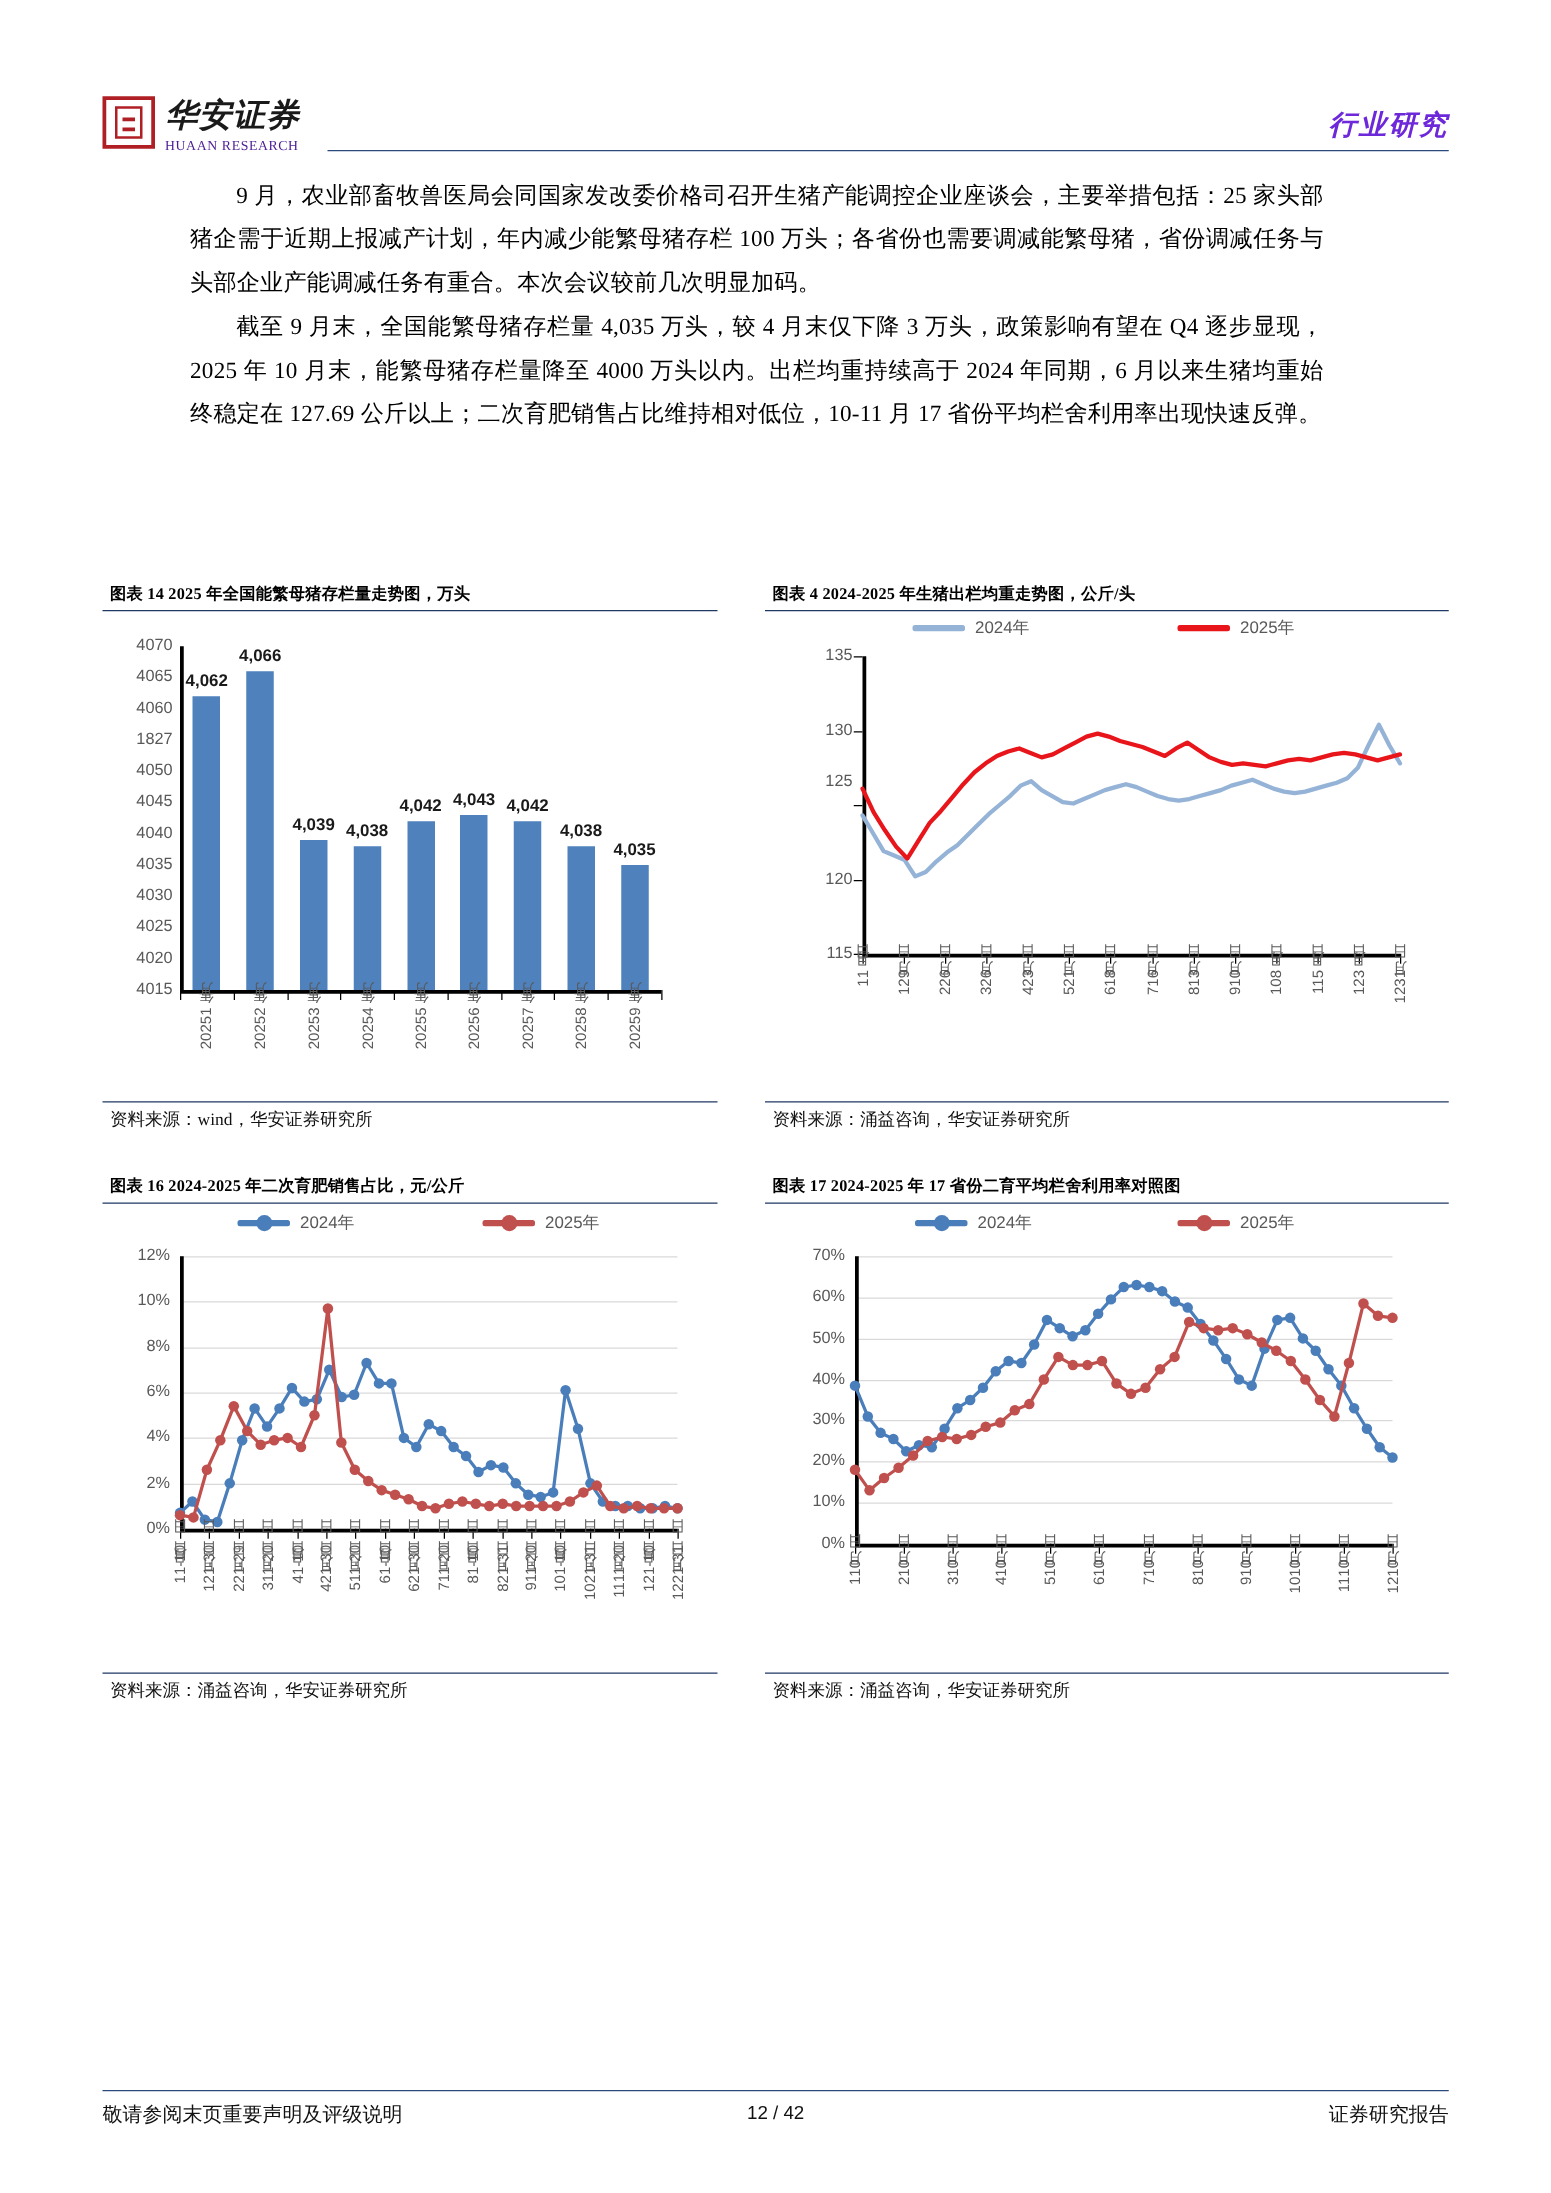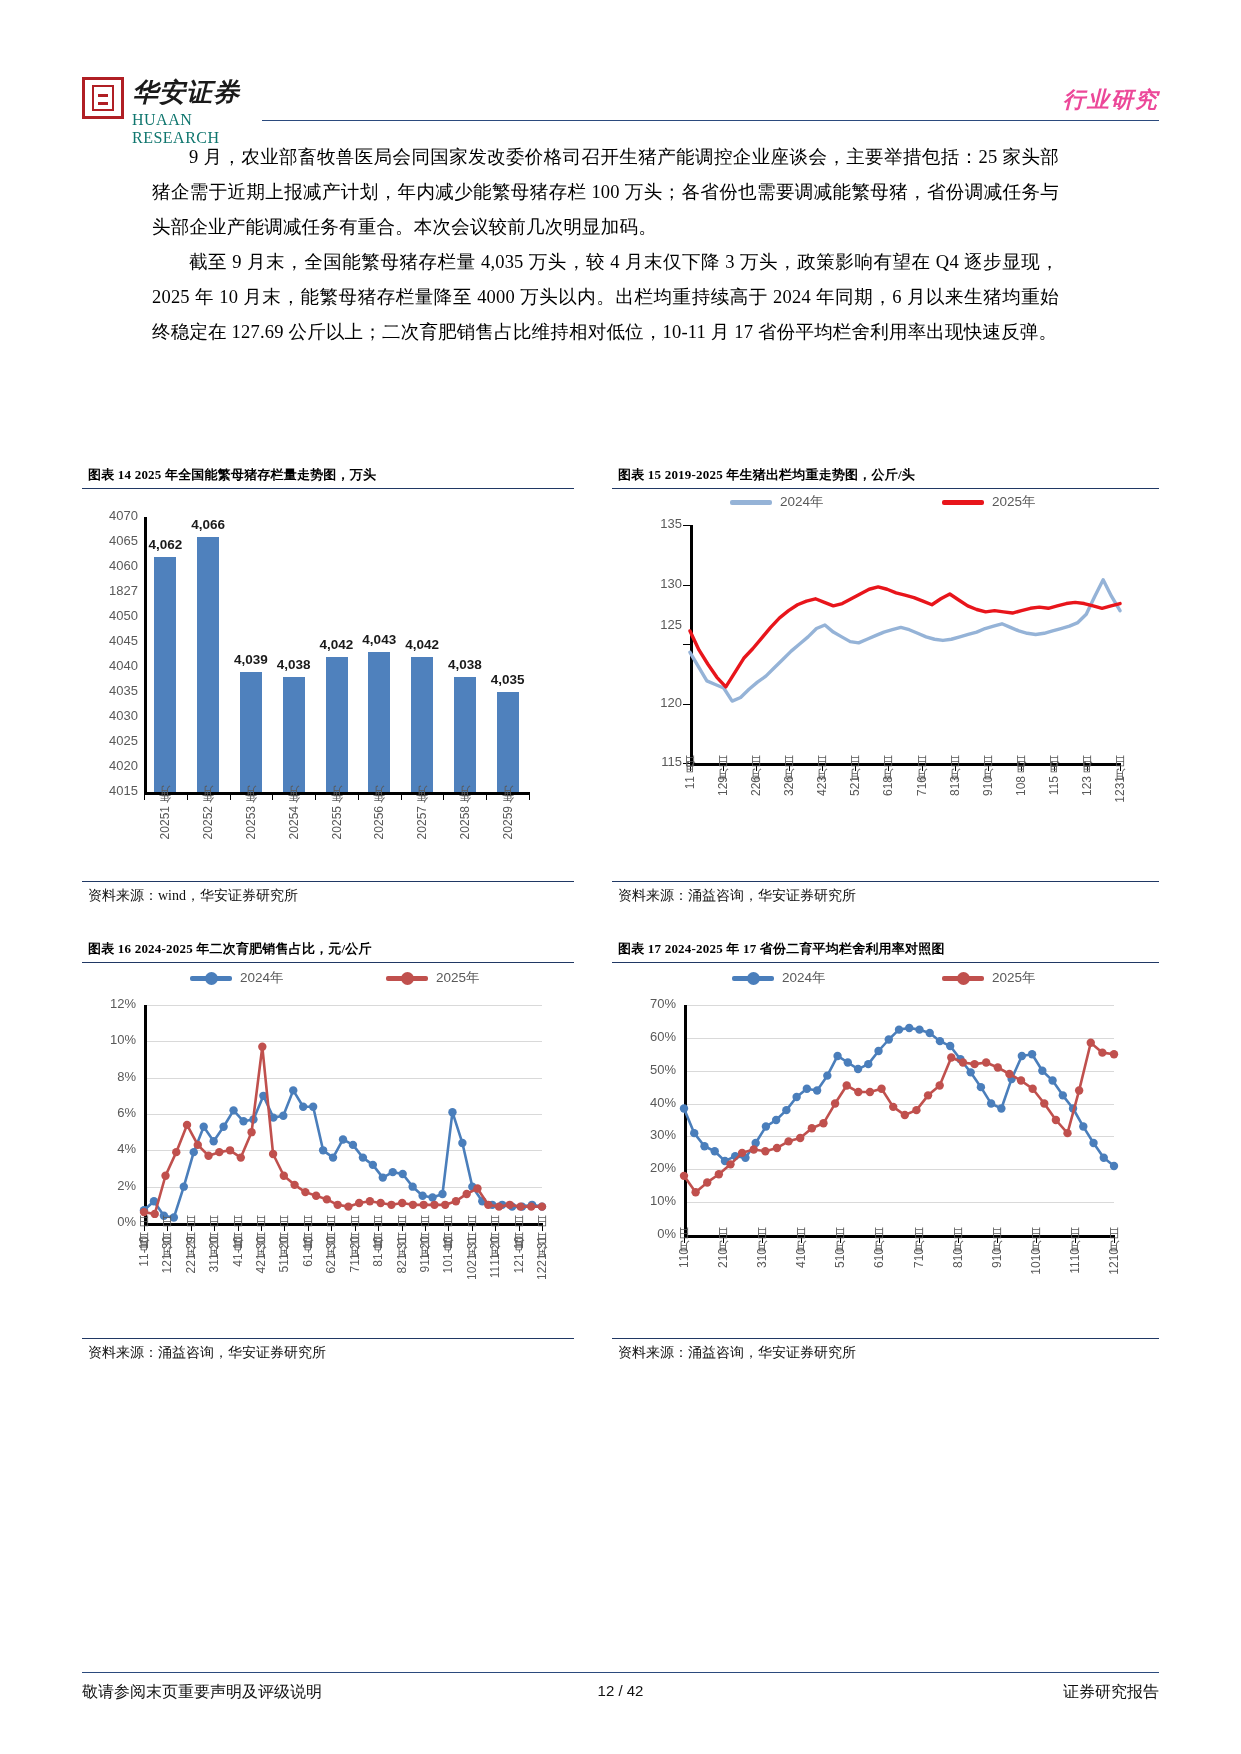--- a/index.html
+++ b/index.html
@@ -6,23 +6,23 @@
   body{width:1241px;height:1754px;font-family:"Liberation Serif",serif;color:#000;position:relative;}
   .page{position:relative;width:1241px;height:1754px;box-sizing:border-box;}
 
   
   .hdr{position:absolute;left:82px;top:75px;width:1077px;height:62px;}
   .logo{position:absolute;left:0;top:0;width:175px;height:58px;}
   .logo-seal{position:absolute;left:0;top:2px;width:42px;height:42px;border:3px solid #b01f24;box-sizing:border-box;}
   .logo-seal:before{content:"";position:absolute;left:7px;top:5px;right:7px;bottom:5px;border:2px solid #b01f24;}
   .logo-seal:after{content:"";position:absolute;left:13px;top:14px;right:13px;height:3px;background:#b01f24;box-shadow:0 8px 0 #b01f24;}
   .logo-cn{position:absolute;left:50px;top:0px;font-family:"Liberation Serif",serif;font-size:26px;font-weight:bold;color:#1a1a1a;letter-spacing:1px;font-style:italic;text-align:right;}
-  .logo-en{position:absolute;left:50px;top:36px;font-family:"Liberation Serif",serif;font-size:16px;letter-spacing:.5px;color:#0f766e;}
+  .logo-en{position:absolute;left:50px;top:36px;font-family:"Liberation Serif",serif;font-size:11px;letter-spacing:.5px;color:#4c1d95;}
   .hdr-rule{position:absolute;left:180px;top:45px;width:897px;height:0;border-top:1.6px solid #2b4a7d;}
-  .hdr-title{position:absolute;right:0;top:10px;font-size:22px;font-weight:bold;color:#ec4899;letter-spacing:2px;font-family:"Liberation Serif",serif;font-style:italic;}
+  .hdr-title{position:absolute;right:0;top:10px;font-size:22px;font-weight:bold;color:#6d28d9;letter-spacing:2px;font-family:"Liberation Serif",serif;font-style:italic;}
 
   
   .body-text{position:absolute;left:152px;top:140px;width:907px;font-size:18.5px;line-height:35px;text-align:justify;letter-spacing:.2px;}
   .body-text p{margin:0;text-indent:2em;}
   .tail-text{position:absolute;left:152px;top:1530px;width:907px;font-size:18.5px;line-height:35px;text-align:justify;}
   .tail-text p{margin:0;text-indent:2em;}
 
   
   .fig{position:absolute;box-sizing:border-box;}
   .fig-title{font-size:13px;font-weight:bold;letter-spacing:.2px;padding-left:6px;white-space:nowrap;}
@@ -129,21 +129,21 @@
           <div class="xlab-v" style="left:332.0555555555556px;top:317px;">2025年7月</div>
           <div class="xlab-v" style="left:374.83333333333337px;top:317px;">2025年8月</div>
           <div class="xlab-v" style="left:417.61111111111114px;top:317px;">2025年9月</div>
         </div>
     </div>
     <div class="fig-rule-b"></div>
     <div class="fig-src">资料来源：wind，华安证券研究所</div>
   </div>
 
   <div class="fig" style="left:612px;top:466px;width:547px;">
-    <div class="fig-title">图表 15 2019-2025 年生猪出栏均重走势图，公斤/头</div>
+    <div class="fig-title">图表 4 2024-2025 年生猪出栏均重走势图，公斤/头</div>
     <div class="fig-rule"></div>
     <div class="fig-body" style="height:392px;">
       <div id="c15" style="position:absolute;left:0;top:0;width:547px;height:392px;">
           <div class="ylab" style="left:36px;top:265px;width:34px;">115</div>
           <div class="tick-h" style="left:71px;top:274px;width:7px;"></div>
           <div class="ylab" style="left:36px;top:205.5px;width:34px;">120</div>
           <div class="tick-h" style="left:71px;top:214.5px;width:7px;"></div>
           <div class="ylab" style="left:36px;top:128px;width:34px;">125</div>
           <div class="tick-h" style="left:71px;top:155px;width:7px;"></div>
           <div class="ylab" style="left:36px;top:86.5px;width:34px;">130</div>

